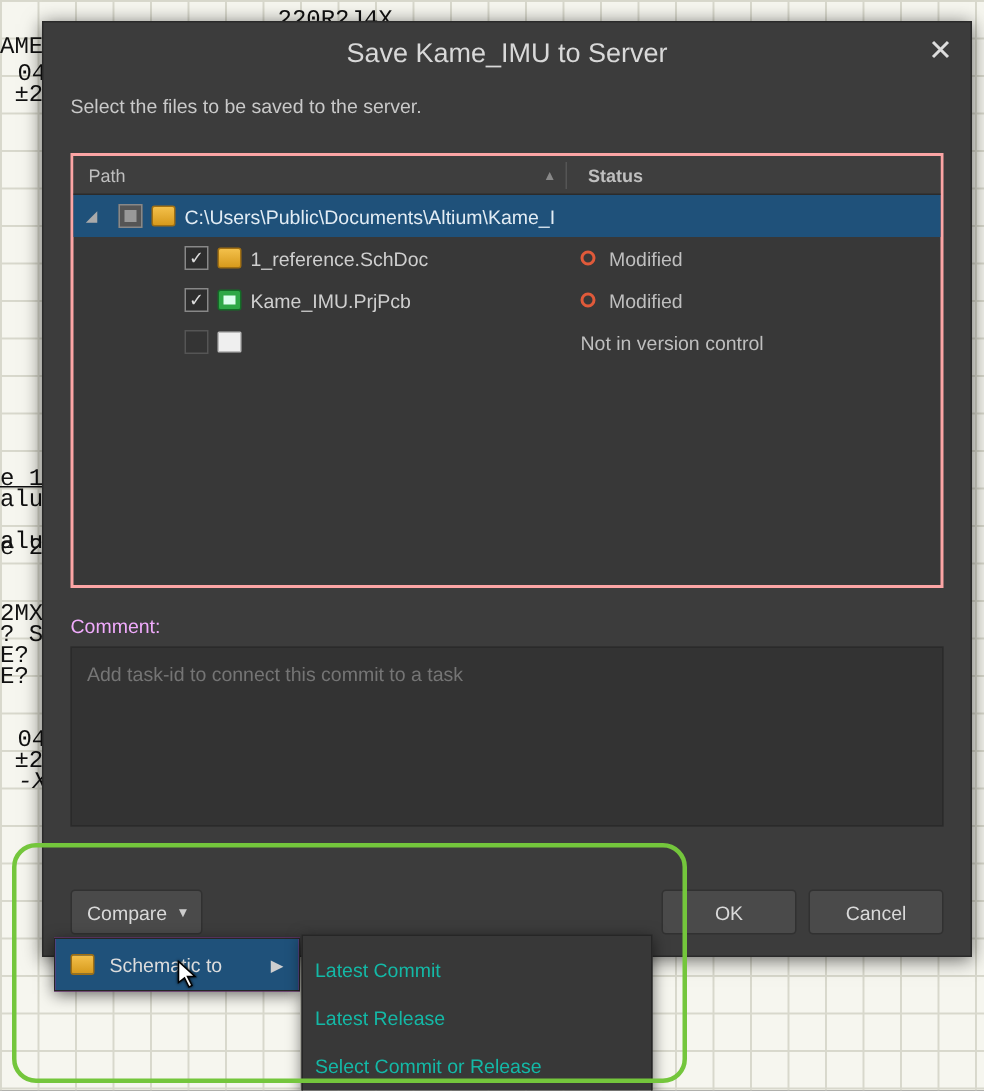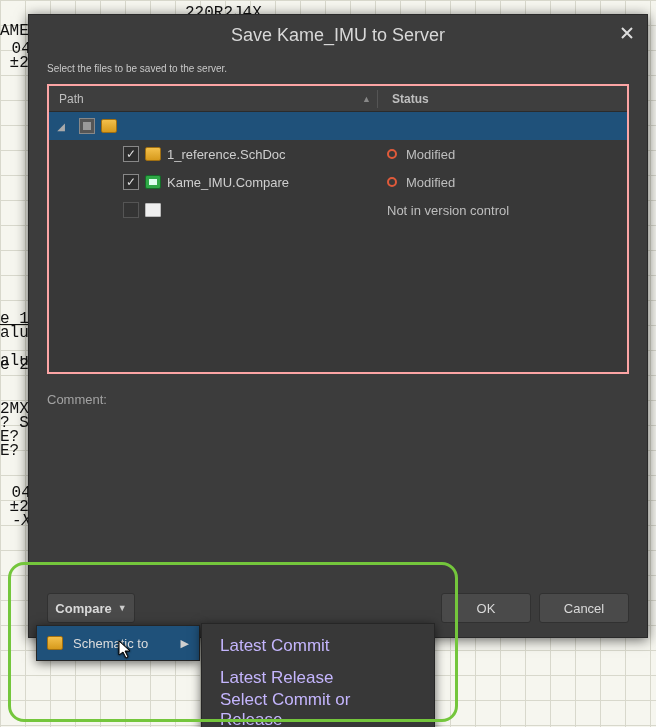--- a/index.html
+++ b/index.html
@@ -33,21 +33,21 @@
     height: 40px; position: relative; color: #d8d8d8; font-size: 18px;
   }
   .titlebar .close {
     position: absolute; right: 10px; top: 8px; width: 20px; height: 20px;
     display: flex; align-items: center; justify-content: center;
     color: #ddd; font-size: 18px; cursor: pointer;
   }
   .body {
     padding: 0 18px 14px 18px; flex: 1; display: flex; flex-direction: column;
   }
-  .instruction { font-size: 10px; color: #c9c9c9; margin: 8px 0 10px 0; }
+  .instruction { font-size: 13px; color: #c9c9c9; margin: 8px 0 24px 0; }
 
   .tree {
     background: #383838; border: 2px solid #fca5a5;
     flex: 0 0 290px; display: flex; flex-direction: column;
   }
   .tree-header {
     display: flex; align-items: center; height: 26px;
     background: #3e3e3e; border-bottom: 1px solid #2b2b2b; font-size: 12px; color: #bfbfbf;
   }
   .col-path { flex: 0 0 328px; padding-left: 10px; display: flex; align-items: center; gap: 6px; }
@@ -76,36 +76,36 @@
   .ficon.prjpcb { background: #2fa847; border: 1px solid #146b27; border-radius: 2px; position: relative; }
   .ficon.prjpcb::after { content:""; position:absolute; inset:3px; background:#dfe; }
   .ficon.doc { background: #efefef; border: 1px solid #bbb; border-radius: 1px; }
   .fname { color: #cfcfcf; }
   .fname.dim { color: #7a7a7a; }
   .row.selected .fname { color: #e2ecf4; }
   .status-dot {
     width: 10px; height: 10px; border: 2px solid #e05a3a; border-radius: 50%;
   }
 
-  .comment-label { font-size: 13px; margin: 18px 0 6px 0; color: #a3a3a3; }
+  .comment-label { font-size: 13px; margin: 18px 0 6px 0; color: #f0abfc; }
   .comment-box {
     background: #333; border: 1px solid #2a2a2a; height: 120px;
     color: #7a7a7a; font-size: 13px; padding: 10px; resize: none; width: 100%;
     outline: none;
   }
 
   .footer {
     display: flex; align-items: center; margin-top: auto; gap: 8px; padding-top: 12px;
   }
   .btn {
     background: #4a4a4a; border: 1px solid #313131; color: #d9d9d9;
     height: 30px; border-radius: 3px; font-size: 13px; display: flex; align-items: center; justify-content: center;
     cursor: pointer;
   }
-  .btn.compare { width: 88px; padding: 0 10px; gap: 6px; justify-content: center; font-weight: bold; }
+  .btn.compare { width: 88px; padding: 0 10px; gap: 6px; justify-content: space-between; }
   .btn.ok { width: 90px; margin-left: auto; }
   .btn.cancel { width: 90px; }
   .caret { font-size: 9px; color: #ccc; }
 
   
   .menu1 {
     position: absolute; left: 36px; top: 625px; width: 164px;
     background: #d946ef; border: 1px solid #262626; box-shadow: 0 2px 10px rgba(0,0,0,.6);
   }
   .menu1 .mitem {
@@ -117,22 +117,22 @@
     position: absolute; left: 118px; top: 640px; width: 16px; height: 20px;
   }
   .cursor svg { filter: drop-shadow(0 0 1px #000); }
 
   .menu2 {
     position: absolute; left: 201px; top: 623px; width: 234px;
     background: #383838; border: 1px solid #262626; box-shadow: 0 2px 10px rgba(0,0,0,.6);
     padding: 6px 0;
   }
   .menu2 .mitem2 {
-    height: 32px; display: flex; align-items: center; padding: 0 18px;
-    color: #c4b5fd; font-size: 17px;
+    height: 32px; display: flex; align-items: center; padding: 0 8px;
+    color: #14b8a6; font-size: 13px;
   }
 
   
   .highlight {
     position: absolute; left: 8px; top: 562px; width: 450px; height: 160px;
     border: 3px solid #74c63c; border-radius: 16px; pointer-events: none;
   }
 </style>
 </head>
 <body>
@@ -181,20 +181,21 @@
       </div>
       <div class="tree-rows" id="tree-rows">
           <div class="row selected">
             <div class="cell-path">
               <span class="expander">◢</span>
               <span class="indent" style="width: 0px;"></span>
               <span class="chk" style="background: rgb(85, 85, 85); display: flex;">
                 <span style="width:8px;height:8px;background:#999"></span>
               </span>
               <span class="ficon folder"></span>
+              <span class="fname">C:\Users\Public\Documents\Altium\Kame_I</span>
             </div>
             <div class="cell-status">
               <span></span>
             </div>
           </div>
           <div class="row">
             <div class="cell-path">
               <span class="expander"></span>
               <span class="indent" style="width: 44px;"></span>
               <span class="chk checked"></span>
@@ -205,21 +206,21 @@
               <span class="status-dot"></span>
               <span>Modified</span>
             </div>
           </div>
           <div class="row">
             <div class="cell-path">
               <span class="expander"></span>
               <span class="indent" style="width: 44px;"></span>
               <span class="chk checked"></span>
               <span class="ficon prjpcb"></span>
-              <span class="fname">Kame_IMU.Compare</span>
+              <span class="fname">Kame_IMU.PrjPcb</span>
             </div>
             <div class="cell-status">
               <span class="status-dot"></span>
               <span>Modified</span>
             </div>
           </div>
           <div class="row">
             <div class="cell-path">
               <span class="expander"></span>
               <span class="indent" style="width: 44px;"></span>
@@ -227,20 +228,21 @@
               <span class="ficon doc"></span>
             </div>
             <div class="cell-status">
               <span>Not in version control</span>
             </div>
           </div>
         </div>
     </div>
 
     <div class="comment-label">Comment:</div>
+    <textarea class="comment-box" placeholder="Add task-id to connect this commit to a task" style=""></textarea>
 
     <div class="footer">
       <div class="btn compare">
         <span>Compare</span>
         <span class="caret">▼</span>
       </div>
       <div class="btn ok">
         <span>OK</span>
       </div>
       <div class="btn cancel">

